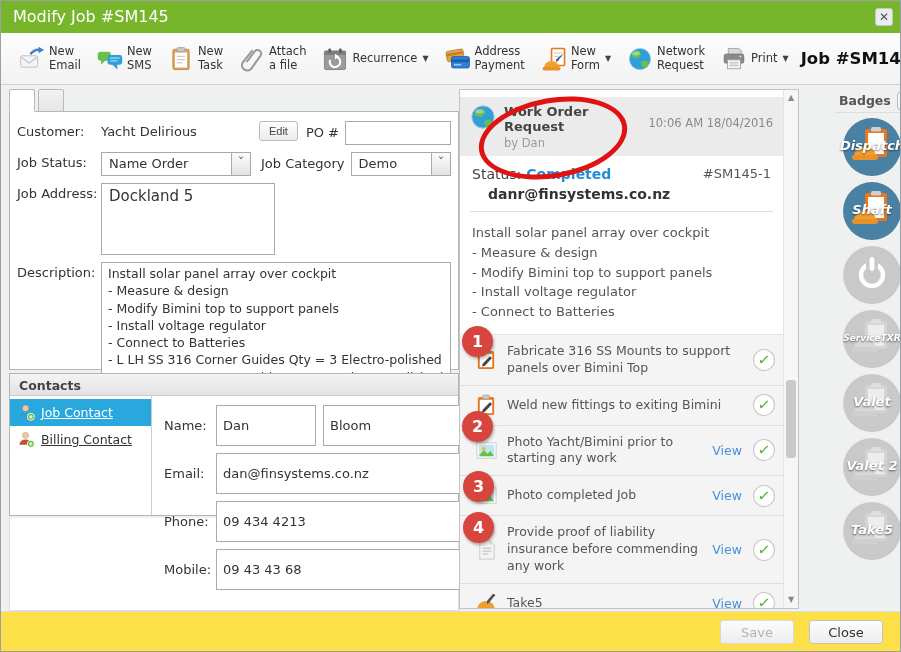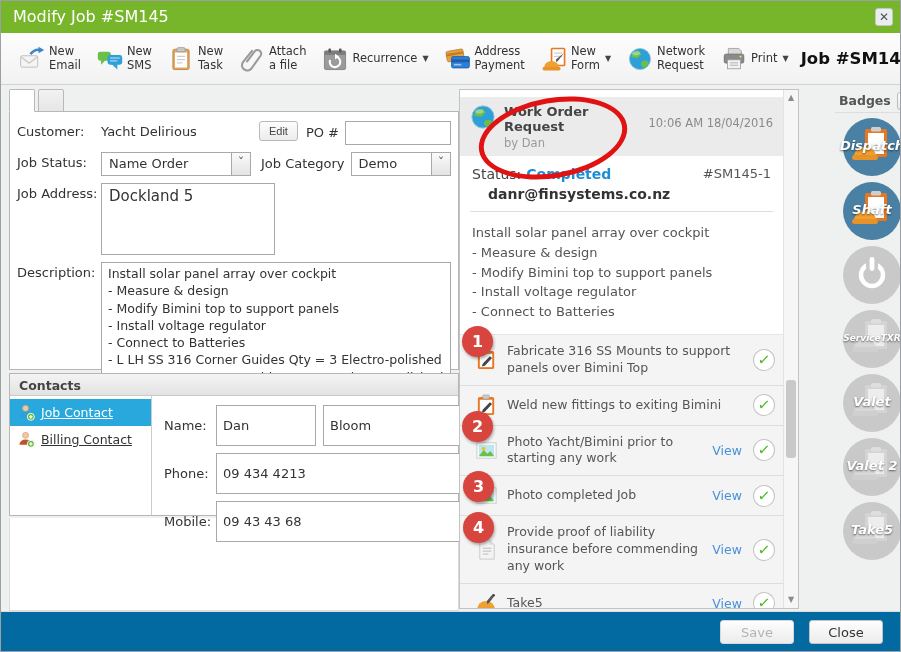--- a/index.html
+++ b/index.html
@@ -123,21 +123,21 @@
   .badge.off { background:#c9c9c9; }
   .badge svg { position:absolute; left:7px; top:5px; width:44px; height:44px; }
   .badge-lbl { position:absolute; left:-6px; right:-6px; top:50%; transform:translateY(-58%);
     text-align:center; font-style:italic; font-weight:bold; font-size:13px; color:#fff;
     text-shadow:0 1px 2px rgba(0,0,0,.55); pointer-events:none; }
   .badge-lbl.small { font-size:9px; }
   .badge-sb { position:absolute; right:0; top:26px; bottom:4px; width:14px; background:#f1f1f1; }
   .badge-sb .thumb { top:16px; bottom:16px; }
   
   .footer { position:absolute; left:0; right:0; bottom:0; height:40px;
-    background:#0369a1; border-top:1px solid #ddd; z-index:4;}
+    background:#fde047; border-top:1px solid #ddd; z-index:4;}
   .btn { position:absolute; top:8px; height:24px; width:74px; border:1px solid #c3c3c3;
     border-radius:3px; background:linear-gradient(#fdfdfd,#ececec); font-size:13px;
     font-family:inherit; color:#333; cursor:pointer; }
   .btn.save { right:106px; color:#b3b3b3; border-color:#d8d8d8; cursor:default; }
   .btn.close { right:17px; }
 </style>
 </head>
 <body>
 
 <div class="titlebar">
@@ -335,20 +335,24 @@
             </svg>
           </span>
     <span>Billing Contact</span>
   </div>
       </div>
     <div class="contact-fields">
       <div class="cfrow">
         <span class="cflabel">Name:</span>
         <input class="txt fn" value="Dan" style="">
         <input class="txt ln" value="Bloom" style="">
+      </div>
+      <div class="cfrow">
+        <span class="cflabel">Email:</span>
+        <input class="txt wide" value="dan@finsystems.co.nz" style="">
       </div>
       <div class="cfrow">
         <span class="cflabel">Phone:</span>
         <input class="txt wide" value="09 434 4213" style="">
       </div>
       <div class="cfrow">
         <span class="cflabel">Mobile:</span>
         <input class="txt wide" value="09 43 43 68" style="">
       </div>
     </div>

